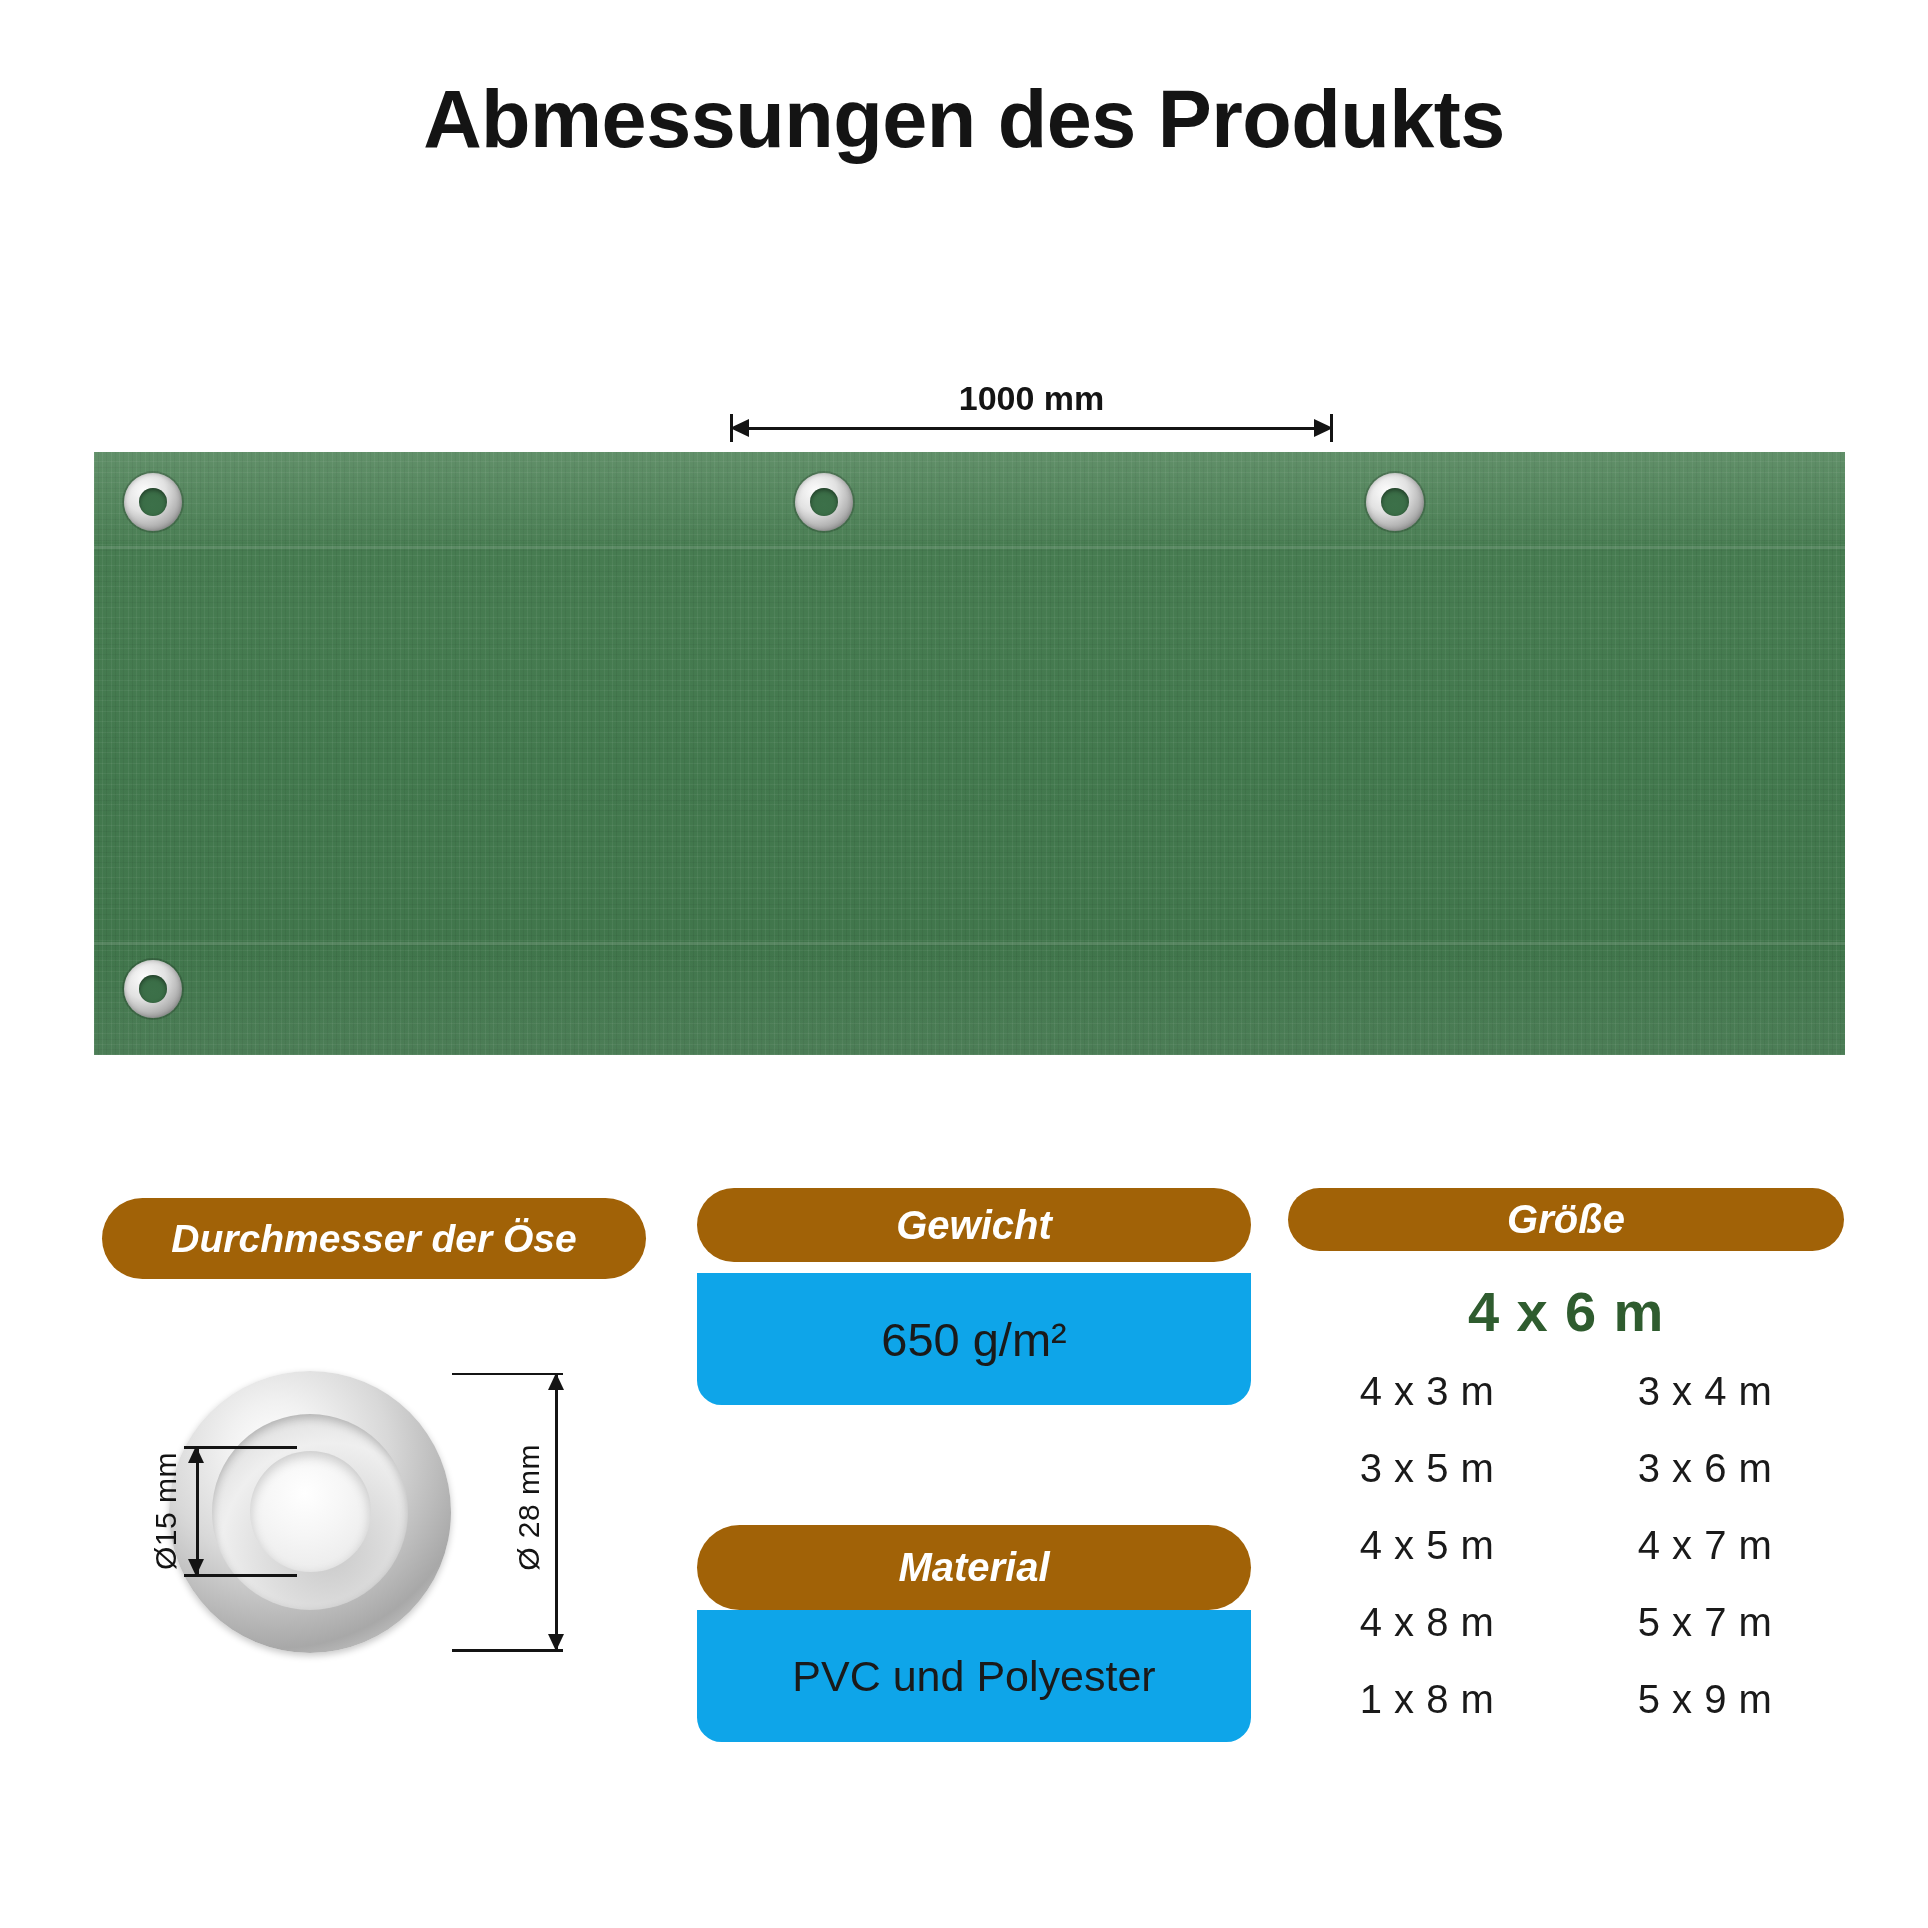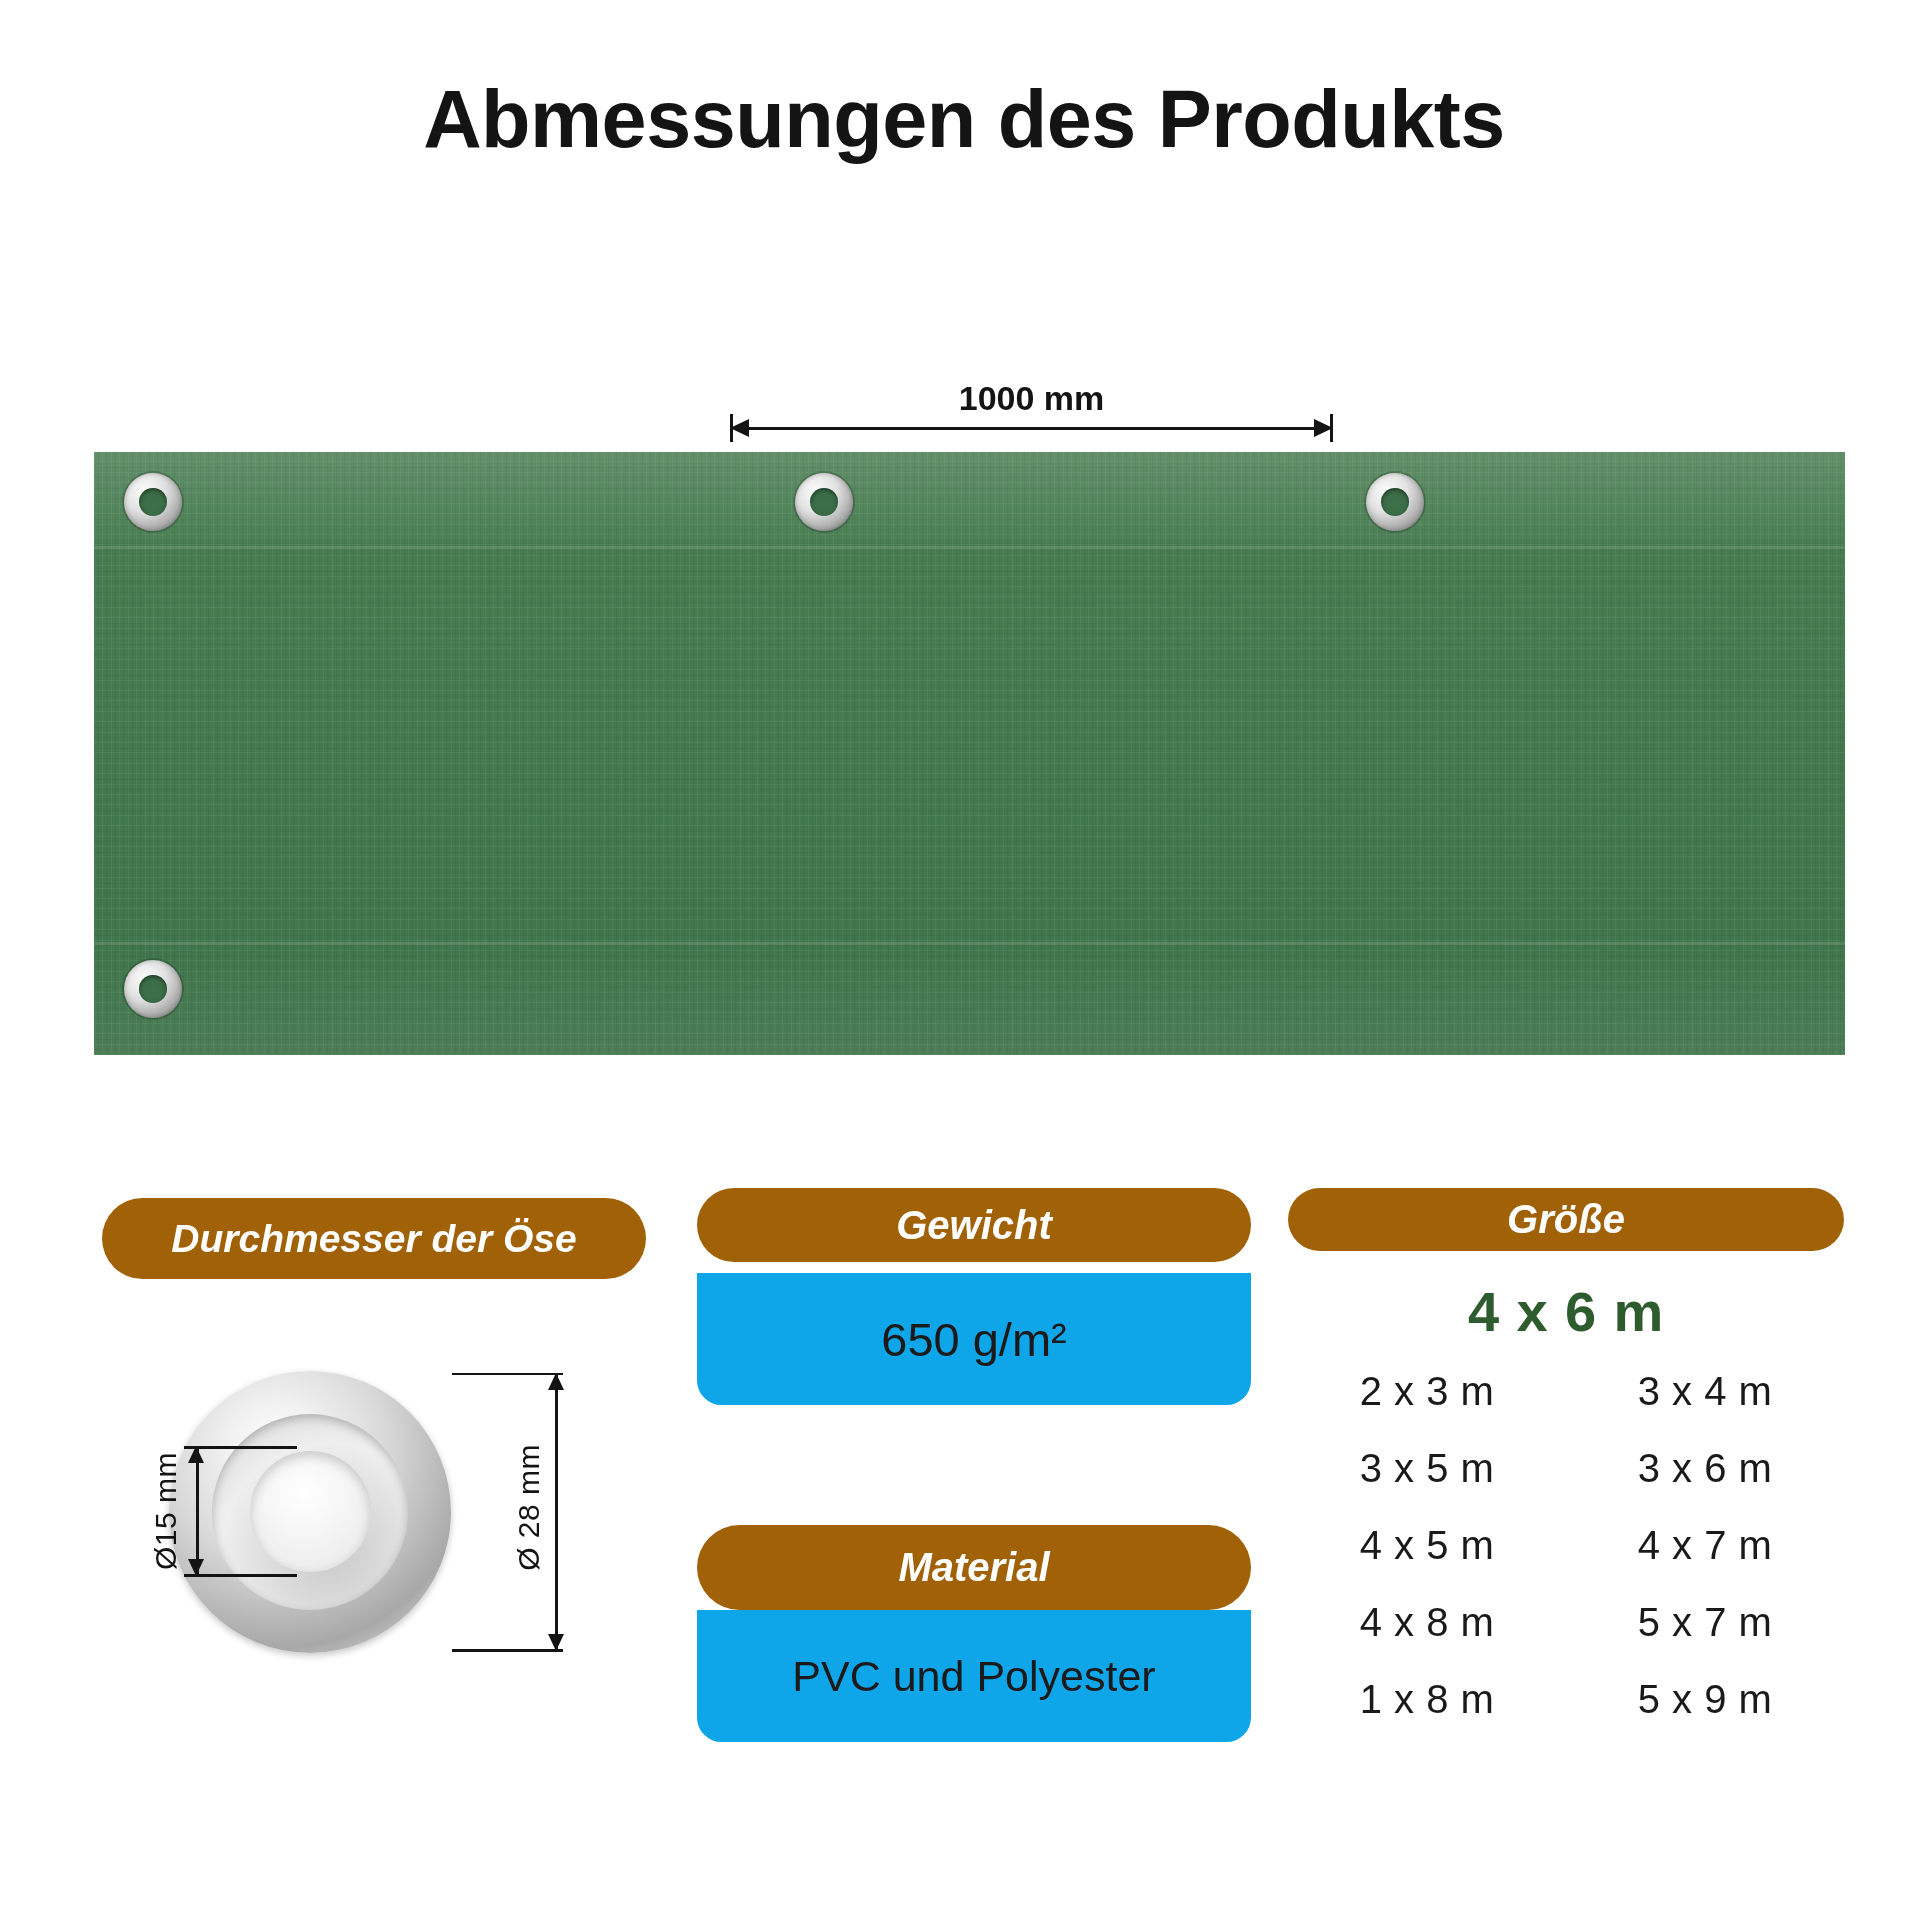--- a/index.html
+++ b/index.html
@@ -326,21 +326,21 @@
 <div class="pill pill-gewicht">Gewicht</div>
 <div class="card card-gewicht">650 g/m²</div>
 
 <div class="pill pill-material">Material</div>
 <div class="card card-material">PVC und Polyester</div>
 
 <div class="pill pill-groesse">Größe</div>
 <div class="groesse-body">
   <div class="groesse-active">4 x 6 m</div>
   <div class="groesse-grid">
-    <div class="groesse-item">2 x 3 m</div>
+    <div class="groesse-item">4 x 3 m</div>
     <div class="groesse-item">3 x 4 m</div>
     <div class="groesse-item">3 x 5 m</div>
     <div class="groesse-item">3 x 6 m</div>
     <div class="groesse-item">4 x 5 m</div>
     <div class="groesse-item">4 x 7 m</div>
     <div class="groesse-item">4 x 8 m</div>
     <div class="groesse-item">5 x 7 m</div>
     <div class="groesse-item">1 x 8 m</div>
     <div class="groesse-item">5 x 9 m</div>
   </div>

